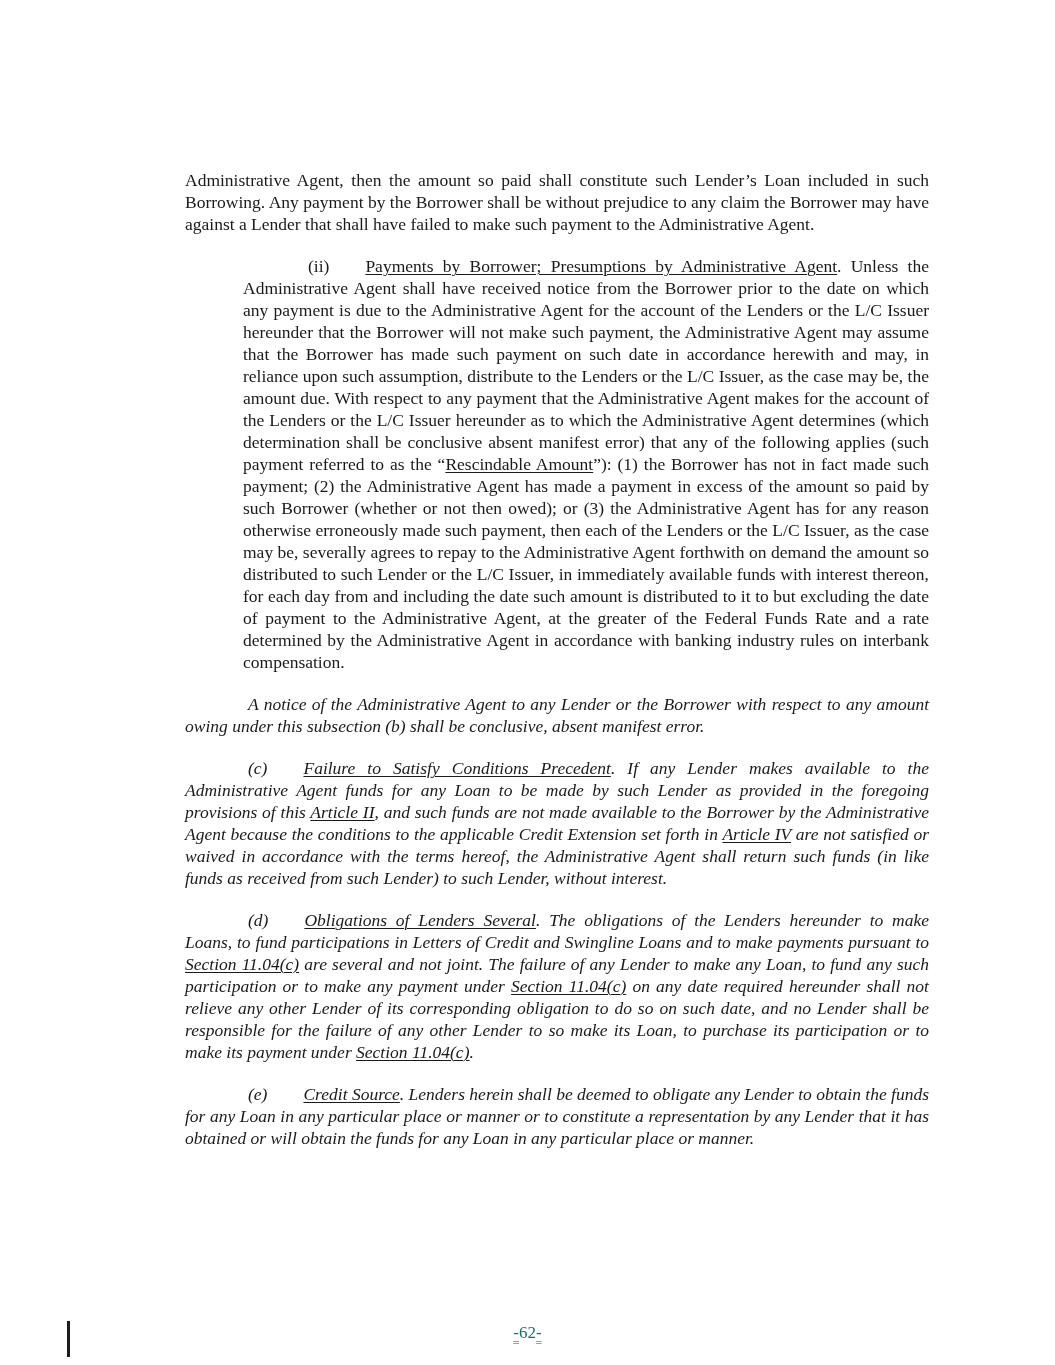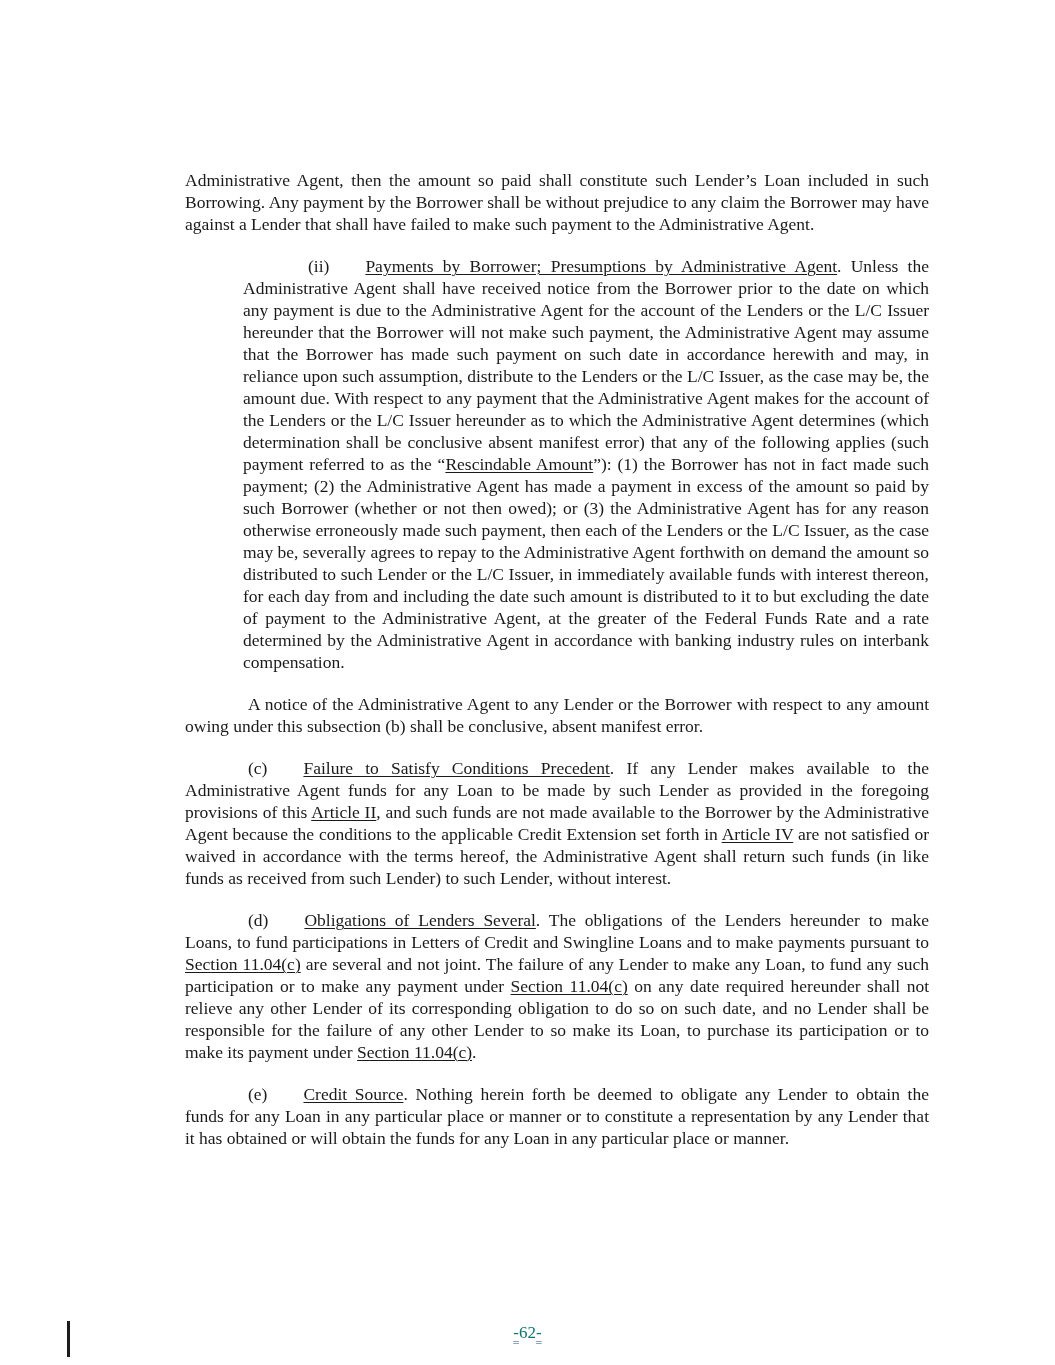--- a/index.html
+++ b/index.html
@@ -31,20 +31,21 @@
   }
   p.cont {
     text-indent: 0;
   }
   p.block {
     margin-left: 58px;
     text-indent: 65px;
   }
   p.ind {
     text-indent: 63px;
+    font-style: italic;
   }
   .u {
     text-decoration: underline;
     text-decoration-thickness: 1px;
     text-underline-offset: 2px;
   }
   .tab {
     display: inline-block;
     width: 36px;
   }
@@ -84,20 +85,20 @@
     <p class="cont"><span>Administrative Agent, then the amount so paid shall constitute such Lender’s Loan included in such Borrowing. Any payment by the Borrower shall be without prejudice to any claim the Borrower may have against a Lender that shall have failed to make such payment to the Administrative Agent.</span></p>
 
     <p class="block"><span>(ii)</span><span class="tab"></span><span class="u">Payments by Borrower; Presumptions by Administrative Agent</span><span>. Unless the Administrative Agent shall have received notice from the Borrower prior to the date on which any payment is due to the Administrative Agent for the account of the Lenders or the L/C Issuer hereunder that the Borrower will not make such payment, the Administrative Agent may assume that the Borrower has made such payment on such date in accordance herewith and may, in reliance upon such assumption, distribute to the Lenders or the L/C Issuer, as the case may be, the amount due. With respect to any payment that the Administrative Agent makes for the account of the Lenders or the L/C Issuer hereunder as to which the Administrative Agent determines (which determination shall be conclusive absent manifest error) that any of the following applies (such payment referred to as the “</span><span class="u">Rescindable Amount</span><span>”): (1) the Borrower has not in fact made such payment; (2) the Administrative Agent has made a payment in excess of the amount so paid by such Borrower (whether or not then owed); or (3) the Administrative Agent has for any reason otherwise erroneously made such payment, then each of the Lenders or the L/C Issuer, as the case may be, severally agrees to repay to the Administrative Agent forthwith on demand the amount so distributed to such Lender or the L/C Issuer, in immediately available funds with interest thereon, for each day from and including the date such amount is distributed to it to but excluding the date of payment to the Administrative Agent, at the greater of the Federal Funds Rate and a rate determined by the Administrative Agent in accordance with banking industry rules on interbank compensation.</span></p>
 
     <p class="ind"><span>A notice of the Administrative Agent to any Lender or the Borrower with respect to any amount owing under this subsection (b) shall be conclusive, absent manifest error.</span></p>
 
     <p class="ind"><span>(c)</span><span class="tab"></span><span class="u">Failure to Satisfy Conditions Precedent</span><span>. If any Lender makes available to the Administrative Agent funds for any Loan to be made by such Lender as provided in the foregoing provisions of this </span><span class="u">Article II</span><span>, and such funds are not made available to the Borrower by the Administrative Agent because the conditions to the applicable Credit Extension set forth in </span><span class="u">Article IV</span><span> are not satisfied or waived in accordance with the terms hereof, the Administrative Agent shall return such funds (in like funds as received from such Lender) to such Lender, without interest.</span></p>
 
     <p class="ind"><span>(d)</span><span class="tab"></span><span class="u">Obligations of Lenders Several</span><span>. The obligations of the Lenders hereunder to make Loans, to fund participations in Letters of Credit and Swingline Loans and to make payments pursuant to </span><span class="u">Section 11.04(c)</span><span> are several and not joint. The failure of any Lender to make any Loan, to fund any such participation or to make any payment under </span><span class="u">Section 11.04(c)</span><span> on any date required hereunder shall not relieve any other Lender of its corresponding obligation to do so on such date, and no Lender shall be responsible for the failure of any other Lender to so make its Loan, to purchase its participation or to make its payment under </span><span class="u">Section 11.04(c)</span><span>.</span></p>
 
-    <p class="ind"><span>(e)</span><span class="tab"></span><span class="u">Credit Source</span><span>. Nothing herein forth be deemed to obligate any Lender to obtain the funds for any Loan in any particular place or manner or to constitute a representation by any Lender that it has obtained or will obtain the funds for any Loan in any particular place or manner.</span></p>
+    <p class="ind"><span>(e)</span><span class="tab"></span><span class="u">Credit Source</span><span>. Lenders herein shall be deemed to obligate any Lender to obtain the funds for any Loan in any particular place or manner or to constitute a representation by any Lender that it has obtained or will obtain the funds for any Loan in any particular place or manner.</span></p>
   </div>
 
   <div class="changebar"></div>
 
   <div class="footer"><span class="hyph">-</span><span>62</span><span class="hyph">-</span></div>
 
 </div>
 
 </body></html>

